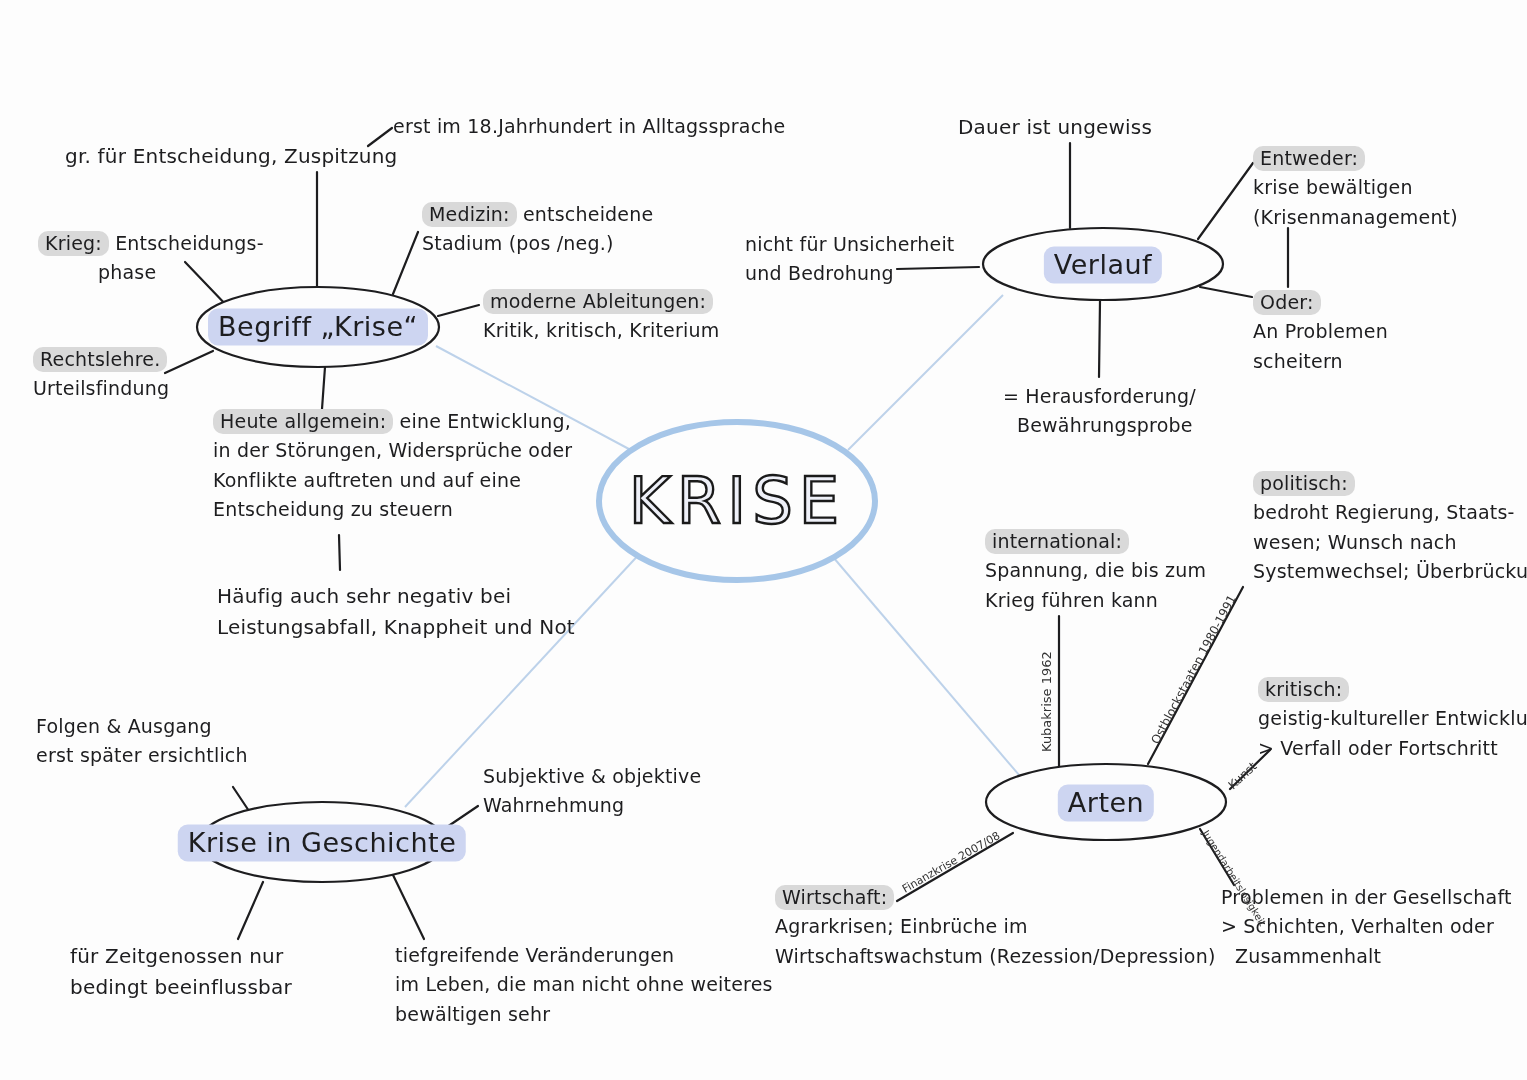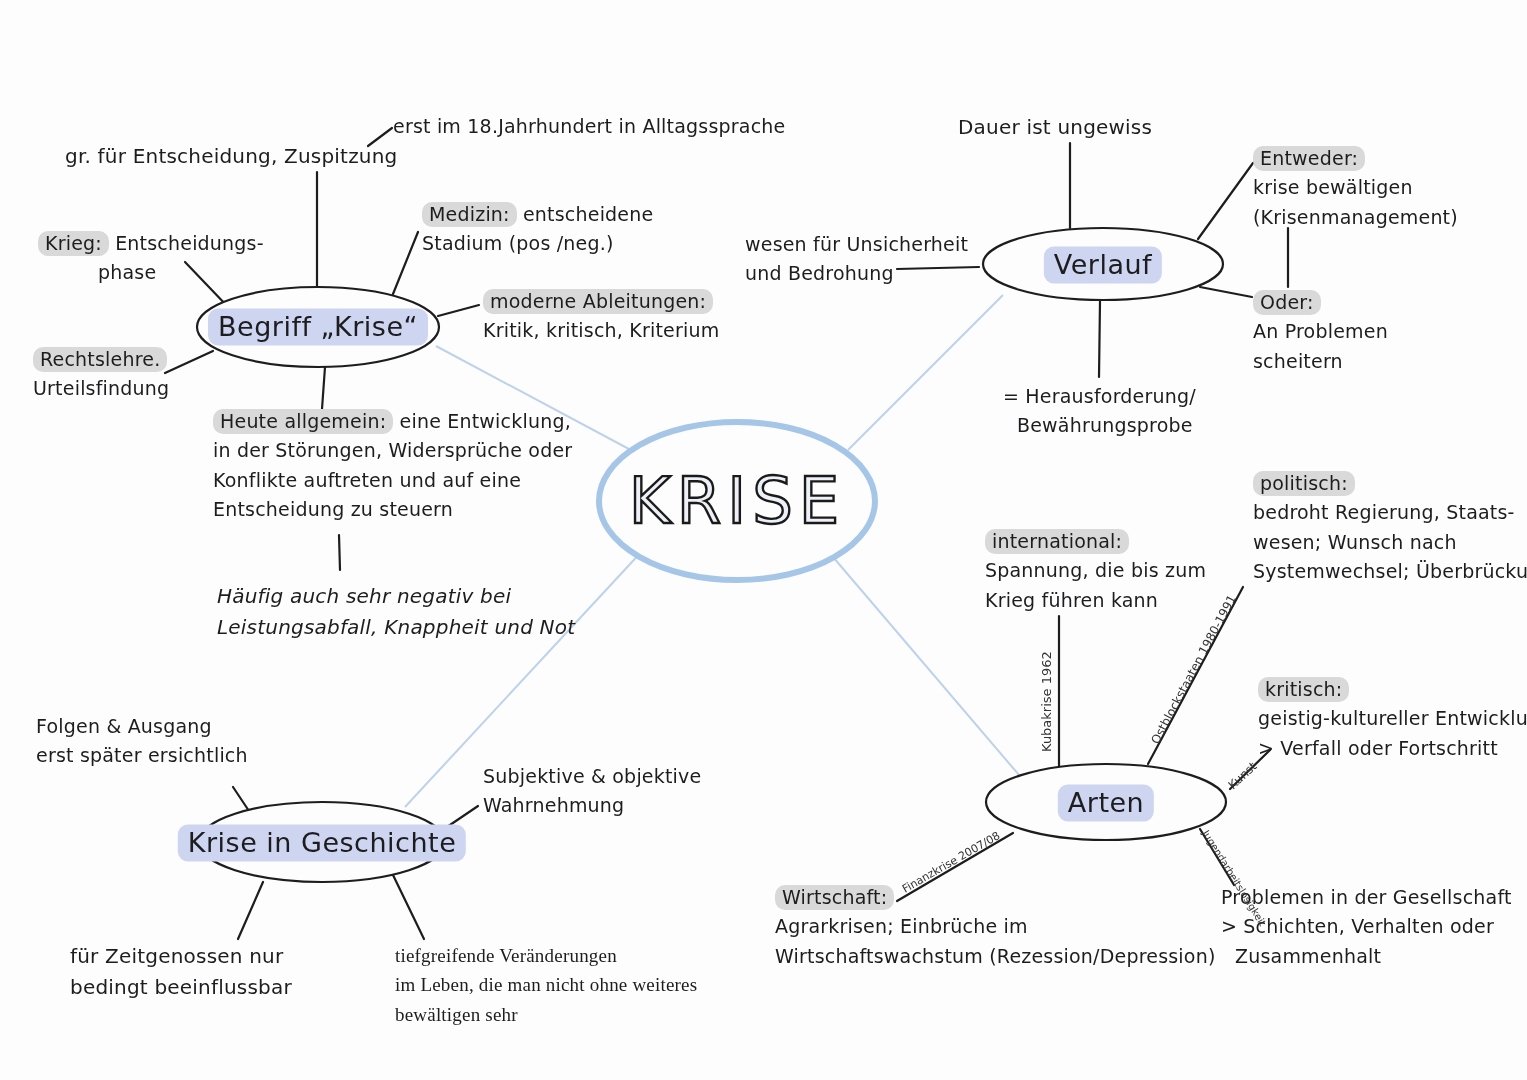--- a/index.html
+++ b/index.html
@@ -29,35 +29,35 @@
 
   
   #b1 { left:393px; top:112px; }
   #b2 { left:65px;  top:141px; font-size:20px; }
   #b3 { left:38px;  top:229px; }
   #b3 .l2 { padding-left:60px; }
   #b4 { left:33px;  top:345px; }
   #b5 { left:422px; top:200px; }
   #b6 { left:483px; top:287px; }
   #b7 { left:213px; top:407px; }
-  #b8 { left:217px; top:581px; font-size:20px;font-style:italic; }
+  #b8 { left:217px; top:581px; font-size:20px; }
 
   
   #v1 { left:958px;  top:112px; font-size:20px; }
   #v2 { left:745px;  top:230px; }
   #v3 { left:1253px; top:144px; }
   #v4 { left:1253px; top:288px; }
   #v5 { left:1003px; top:382px; }
   #v5 .l2 { padding-left:14px; }
 
   
   #g1 { left:36px;  top:712px; }
   #g2 { left:483px; top:762px; }
   #g3 { left:70px;  top:941px; font-size:20px; }
-  #g4 { left:395px; top:941px;font-family:Liberation Serif, serif; }
+  #g4 { left:395px; top:941px; }
 
   
   #a1 { left:985px;  top:527px; }
   #a2 { left:1253px; top:469px; }
   #a3 { left:1258px; top:675px; }
   #a4 { left:775px;  top:883px; }
   #a5 { left:1221px; top:883px; }
   #a5 .l3 { padding-left:14px; }
 
   #node-begriff    { left:318px;  top:326px; }
@@ -162,21 +162,21 @@
 </div>
 
 <div class="lbl" id="b8">
   <div>Häufig auch sehr negativ bei</div>
   <div>Leistungsabfall, Knappheit und Not</div>
 </div>
 
 <div class="lbl" id="v1">Dauer ist ungewiss</div>
 
 <div class="lbl" id="v2">
-  <div>wesen für Unsicherheit</div>
+  <div>nicht für Unsicherheit</div>
   <div>und Bedrohung</div>
 </div>
 
 <div class="lbl" id="v3">
   <div><span class="tag">Entweder:</span></div>
   <div>krise bewältigen</div>
   <div>(Krisenmanagement)</div>
 </div>
 
 <div class="lbl" id="v4">

